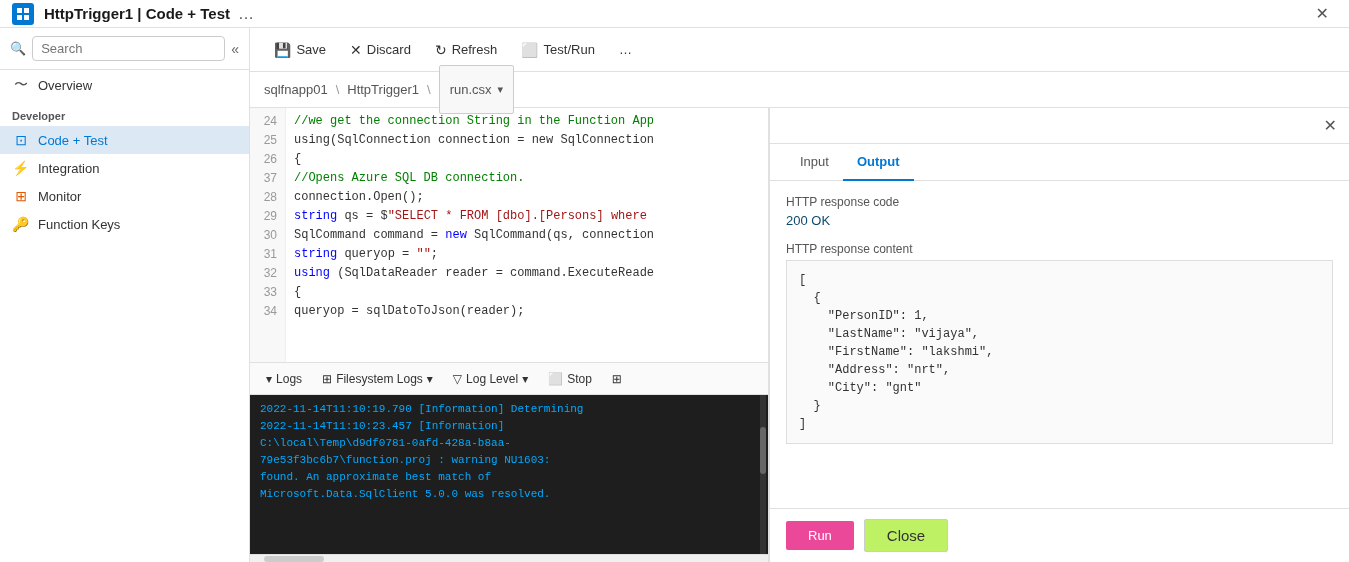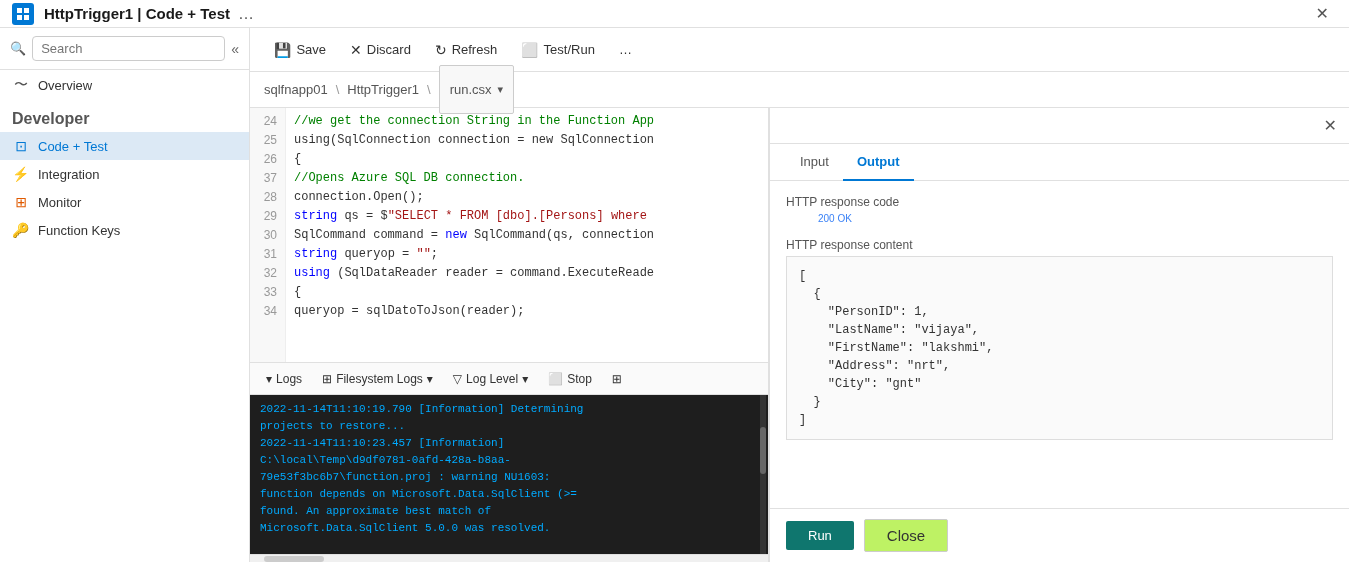--- a/index.html
+++ b/index.html
@@ -31,21 +31,21 @@
       padding: 8px 10px; border-bottom: 1px solid #e0e0e0;
       display: flex; align-items: center; gap: 6px;
     }
     .sidebar-search-icon { color: #666; font-size: 13px; }
     .sidebar-search-input {
       border: 1px solid #ccc; border-radius: 4px; padding: 4px 8px;
       font-size: 13px; width: 100%; outline: none; color: #333;
     }
     .sidebar-collapse-btn { color: #666; cursor: pointer; font-size: 14px; flex-shrink: 0; }
     .sidebar-section-label {
-      padding: 10px 12px 4px; font-size: 16px; font-weight: 600; color: #555; text-transform: capitalize;
+      padding: 10px 12px 4px; font-size: 11px; font-weight: 600; color: #555; text-transform: capitalize;
     }
     .sidebar-item {
       display: flex; align-items: center; padding: 6px 12px; cursor: pointer; gap: 8px;
       color: #333; font-size: 13px;
     }
     .sidebar-item.active { background: #dce9f5; color: #0078d4; }
     .sidebar-item-icon { font-size: 14px; width: 18px; text-align: center; flex-shrink: 0; }
     .sidebar-item-label { }
 
     
@@ -139,34 +139,34 @@
     .tabs { display: flex; border-bottom: 1px solid #e0e0e0; padding: 0 16px; }
     .tab {
       padding: 10px 14px; cursor: pointer; font-size: 13px; color: #555;
       border-bottom: 2px solid transparent; margin-bottom: -1px;
     }
     .tab.active { color: #0078d4; border-bottom-color: #0078d4; font-weight: 600; }
 
     
     .output-content { padding: 14px 16px; flex: 1; overflow-y: auto; }
     .output-label { font-size: 12px; color: #555; margin-bottom: 4px; font-weight: 500; }
-    .output-value { font-size: 10px; color: #3b82f6; margin-bottom: 14px; margin-left: 32px; }
+    .output-value { font-size: 13px; color: #0c4a6e; margin-bottom: 14px; }
     .response-box {
       border: 1px solid #ddd; background: #fafafa; padding: 10px 12px;
       font-family: 'Courier New', monospace; font-size: 12px; line-height: 18px;
       color: #333; margin-top: 4px;
     }
 
     
     .panel-footer {
       display: flex; align-items: center; padding: 10px 16px; gap: 10px;
       border-top: 1px solid #e0e0e0;
     }
     .btn-run {
-      background: #0f766e; color: white; border: none; padding: 7px 22px;
+      background: #ec4899; color: white; border: none; padding: 7px 22px;
       font-size: 13px; cursor: pointer; border-radius: 2px;
     }
     .btn-close {
       background: #bef264; color: #333; border: 1px solid #ccc; padding: 7px 22px;
       font-size: 15px; cursor: pointer; border-radius: 2px;
     }
 
     .horizontal-scrollbar {
       height: 8px; background: #f0f0f0; border-top: 1px solid #e0e0e0;
       display: flex; align-items: center; padding: 0 4px;
@@ -309,25 +309,23 @@
             <button class="log-btn">
               <span>⬜</span>
               <span>Stop</span>
             </button>
             <button class="log-btn">
               <span>⊞</span>
             </button>
           </div>
           <div class="log-content">
             <div>2022-11-14T11:10:19.790 [Information] Determining</div>
-            <div>projects to restore...</div>
             <div>2022-11-14T11:10:23.457 [Information]</div>
             <div>C:\local\Temp\d9df0781-0afd-428a-b8aa-</div>
             <div>79e53f3bc6b7\function.proj : warning NU1603:</div>
-            <div>function depends on Microsoft.Data.SqlClient (&gt;=</div>
             <div>found. An approximate best match of</div>
             <div>Microsoft.Data.SqlClient 5.0.0 was resolved.</div>
             <div class="log-scrollbar">
                 <div class="log-scrollbar-thumb"></div>
               </div>
           </div>
           <div class="horizontal-scrollbar">
             <div class="h-scroll-thumb"></div>
           </div>
         </div>

